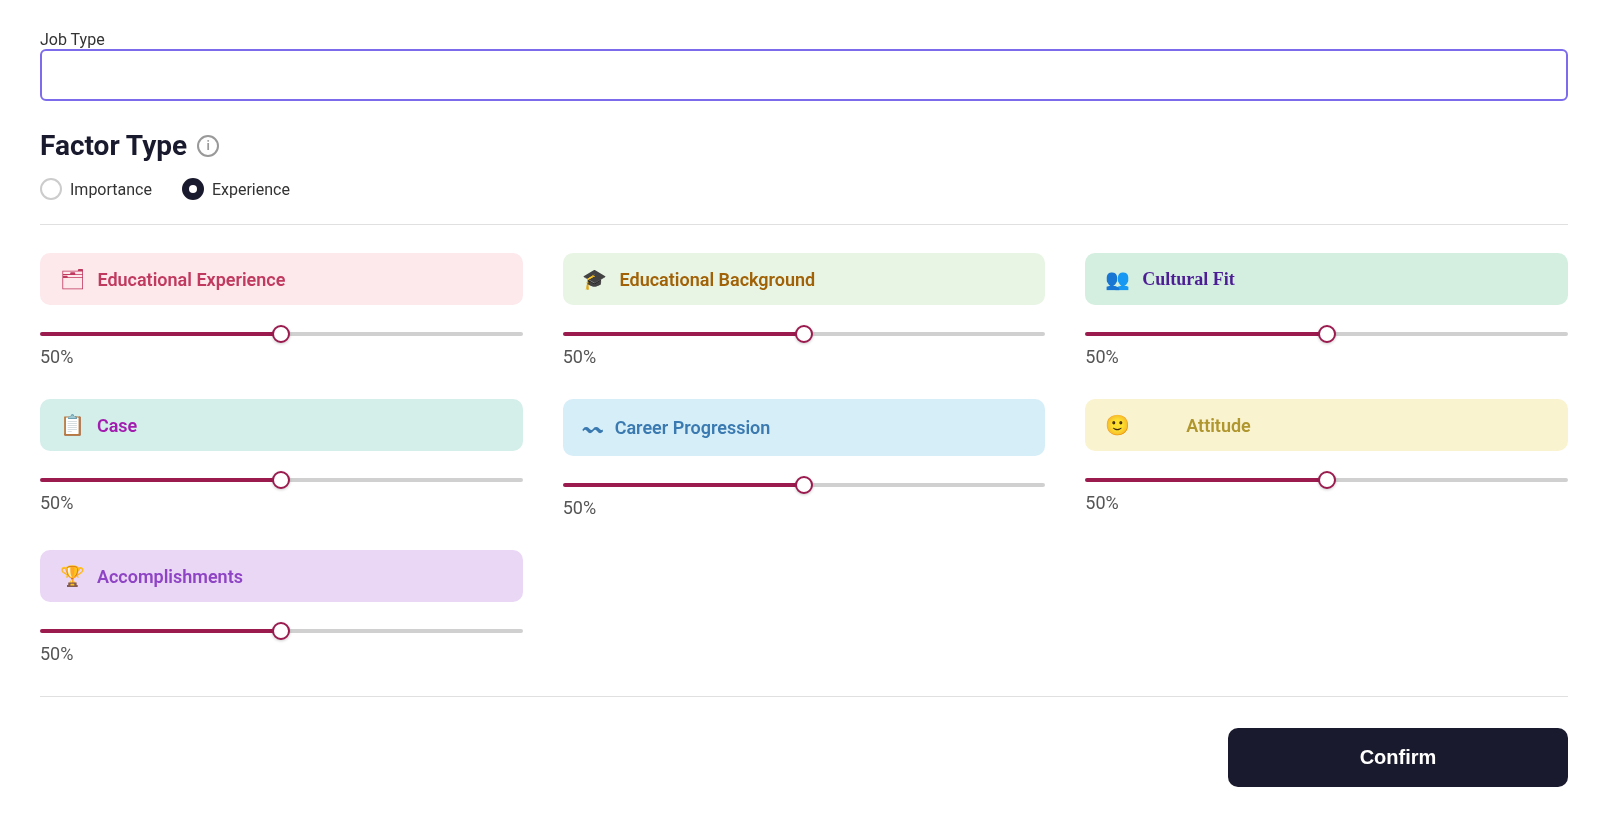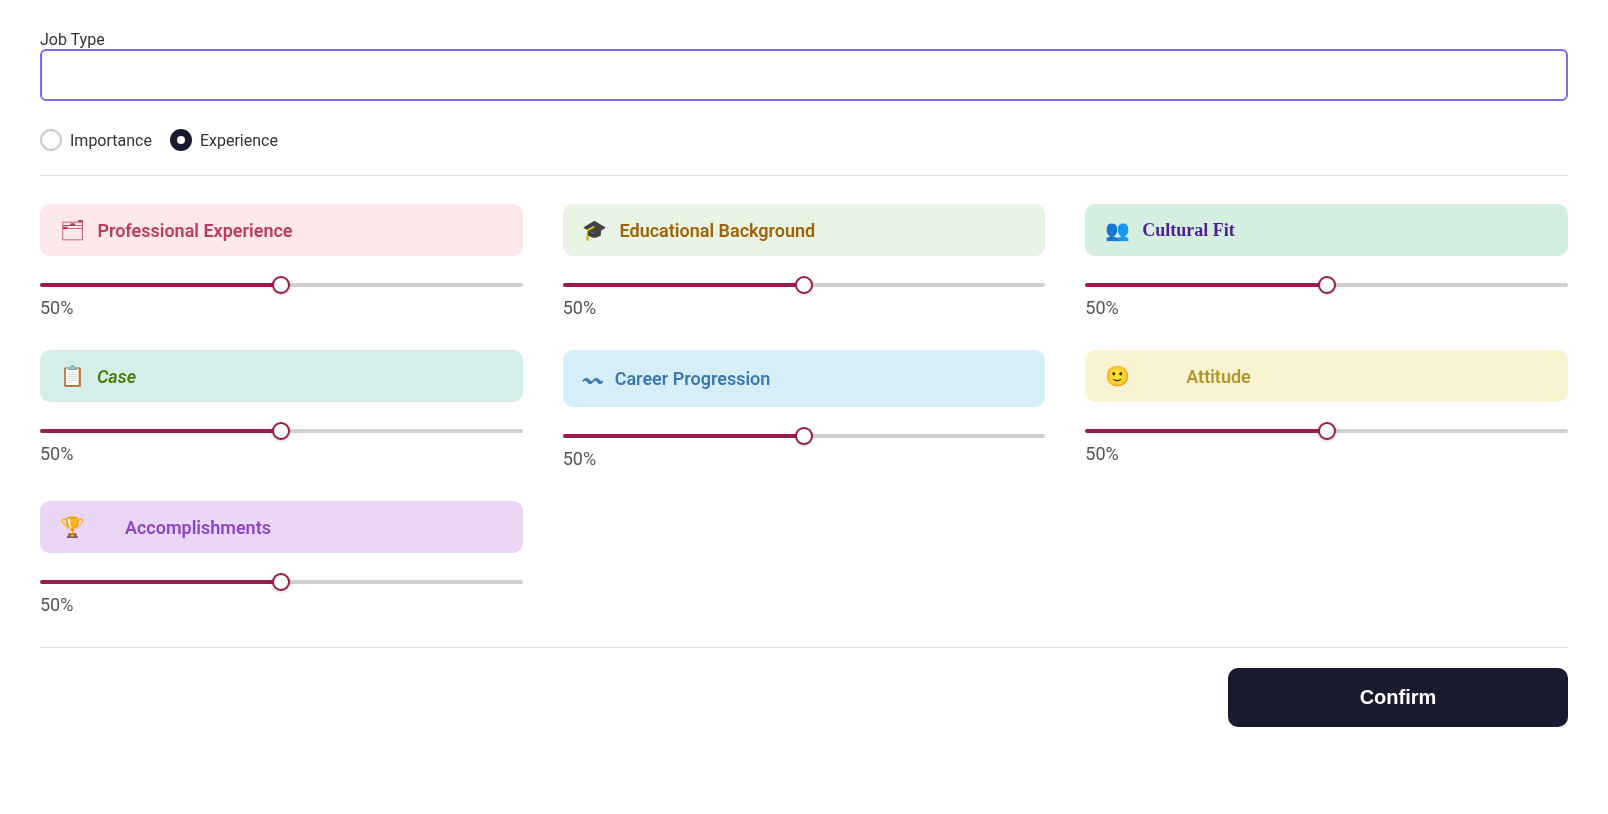--- a/index.html
+++ b/index.html
@@ -52,21 +52,21 @@
       font-size: 13px;
       color: #999;
       font-weight: 600;
       cursor: pointer;
       flex-shrink: 0;
     }
 
     .radio-group {
       display: flex;
       align-items: center;
-      gap: 18px;
+      gap: 30px;
       margin-bottom: 24px;
     }
 
     .radio-option {
       display: flex;
       align-items: center;
       gap: 8px;
       font-size: 16px;
       color: #333;
       cursor: pointer;
@@ -141,24 +141,24 @@
     .factor-card.purple .factor-icon { color: #8e44c4; }
 
     .factor-name {
       font-size: 18px;
       font-weight: 600;
     }
 
     .factor-card.pink .factor-name { color: #c0395e; }
     .factor-card.green-light .factor-name { color: #a16207; }
     .factor-card.green-med .factor-name { color: #4c1d95; font-family: Liberation Serif, serif; }
-    .factor-card.teal .factor-name { color: #4d7c0f; font-style: italic; }
+    .factor-card.teal .factor-name { color: #a21caf; }
     .factor-card.blue .factor-name { color: #3a7ab0; text-align: center; }
     .factor-card.yellow .factor-name { color: #b0962e; margin-left: 44px; }
-    .factor-card.purple .factor-name { color: #8e44c4; margin-left: 28px; }
+    .factor-card.purple .factor-name { color: #8e44c4; }
 
     .slider-container {
       position: relative;
       padding: 4px 0;
     }
 
     input[type="range"] {
       -webkit-appearance: none;
       width: 100%;
       height: 4px;
@@ -189,21 +189,21 @@
       display: grid;
       grid-template-columns: repeat(3, 1fr);
       gap: 28px 40px;
       margin-bottom: 28px;
     }
 
     .confirm-bar {
       border-top: 1px solid #e0e0e0;
       display: flex;
       justify-content: flex-end;
-      padding-top: 20px;
+      padding-top: 31px;
       margin-top: 10px;
     }
 
     .confirm-button {
       background: #1a1a2e;
       color: white;
       border: none;
       border-radius: 10px;
       padding: 18px 60px;
       font-size: 20px;
@@ -214,40 +214,44 @@
   </style>
 </head>
 <body>
 
 <div>
   <label class="job-type-label">Job Type</label>
   <input type="text" class="job-type-input" value="" placeholder="" style="">
 </div>
 
 <div class="factor-type-section">
+  <div class="factor-type-heading">
+    <span>Factor Type</span>
+    <span class="info-icon">i</span>
+  </div>
 
   <div class="radio-group">
     <label class="radio-option">
       <div class="radio-circle"></div>
       <span>Importance</span>
     </label>
     <label class="radio-option">
       <div class="radio-circle selected"></div>
       <span>Experience</span>
     </label>
   </div>
 
   <hr class="divider">
 
   <div class="factors-grid">
 
     <div class="factor-item">
       <div class="factor-card pink">
         <span class="factor-icon">🗂</span>
-        <span class="factor-name">Professional Experience</span>
+        <span class="factor-name">Educational Experience</span>
       </div>
       <div class="slider-container">
         <input type="range" min="0" max="100" value="50" style="background: linear-gradient(to right, rgb(155, 27, 79) 0%, rgb(155, 27, 79) 50%, rgb(208, 208, 208) 50%, rgb(208, 208, 208) 100%);">
         <div class="slider-value">50%</div>
       </div>
     </div>
 
     <div class="factor-item">
       <div class="factor-card green-light">
         <span class="factor-icon">🎓</span>

